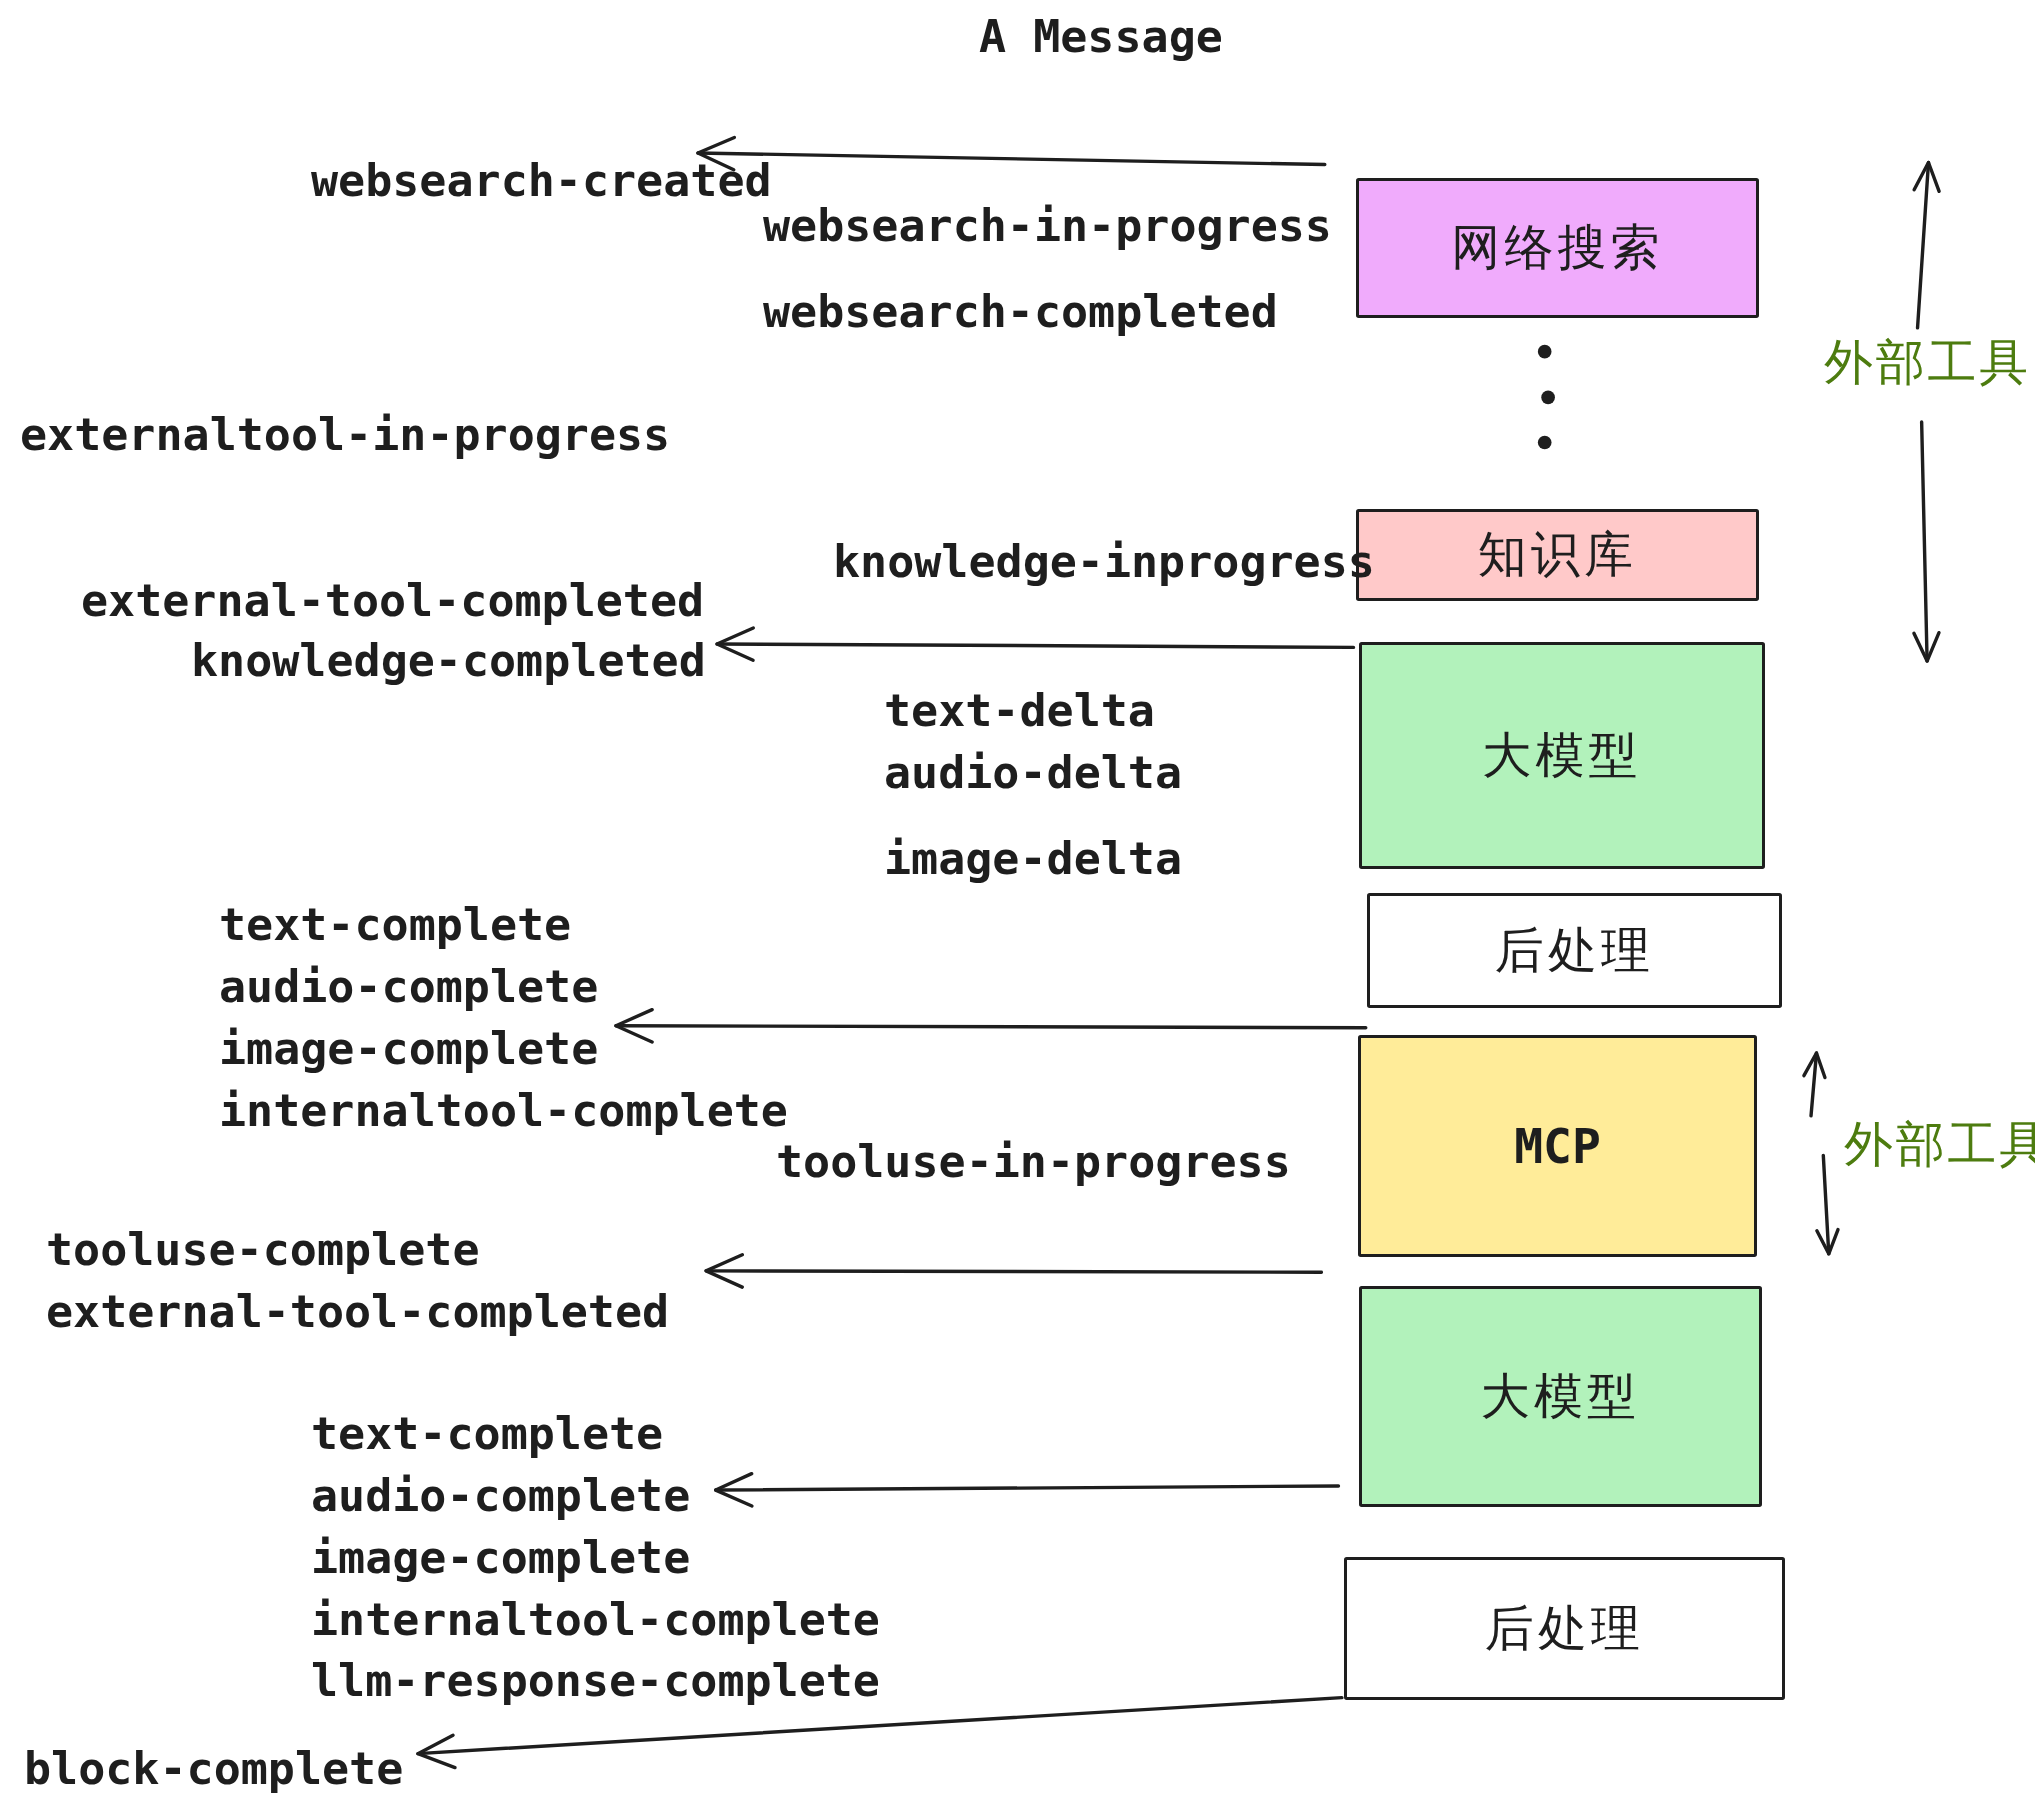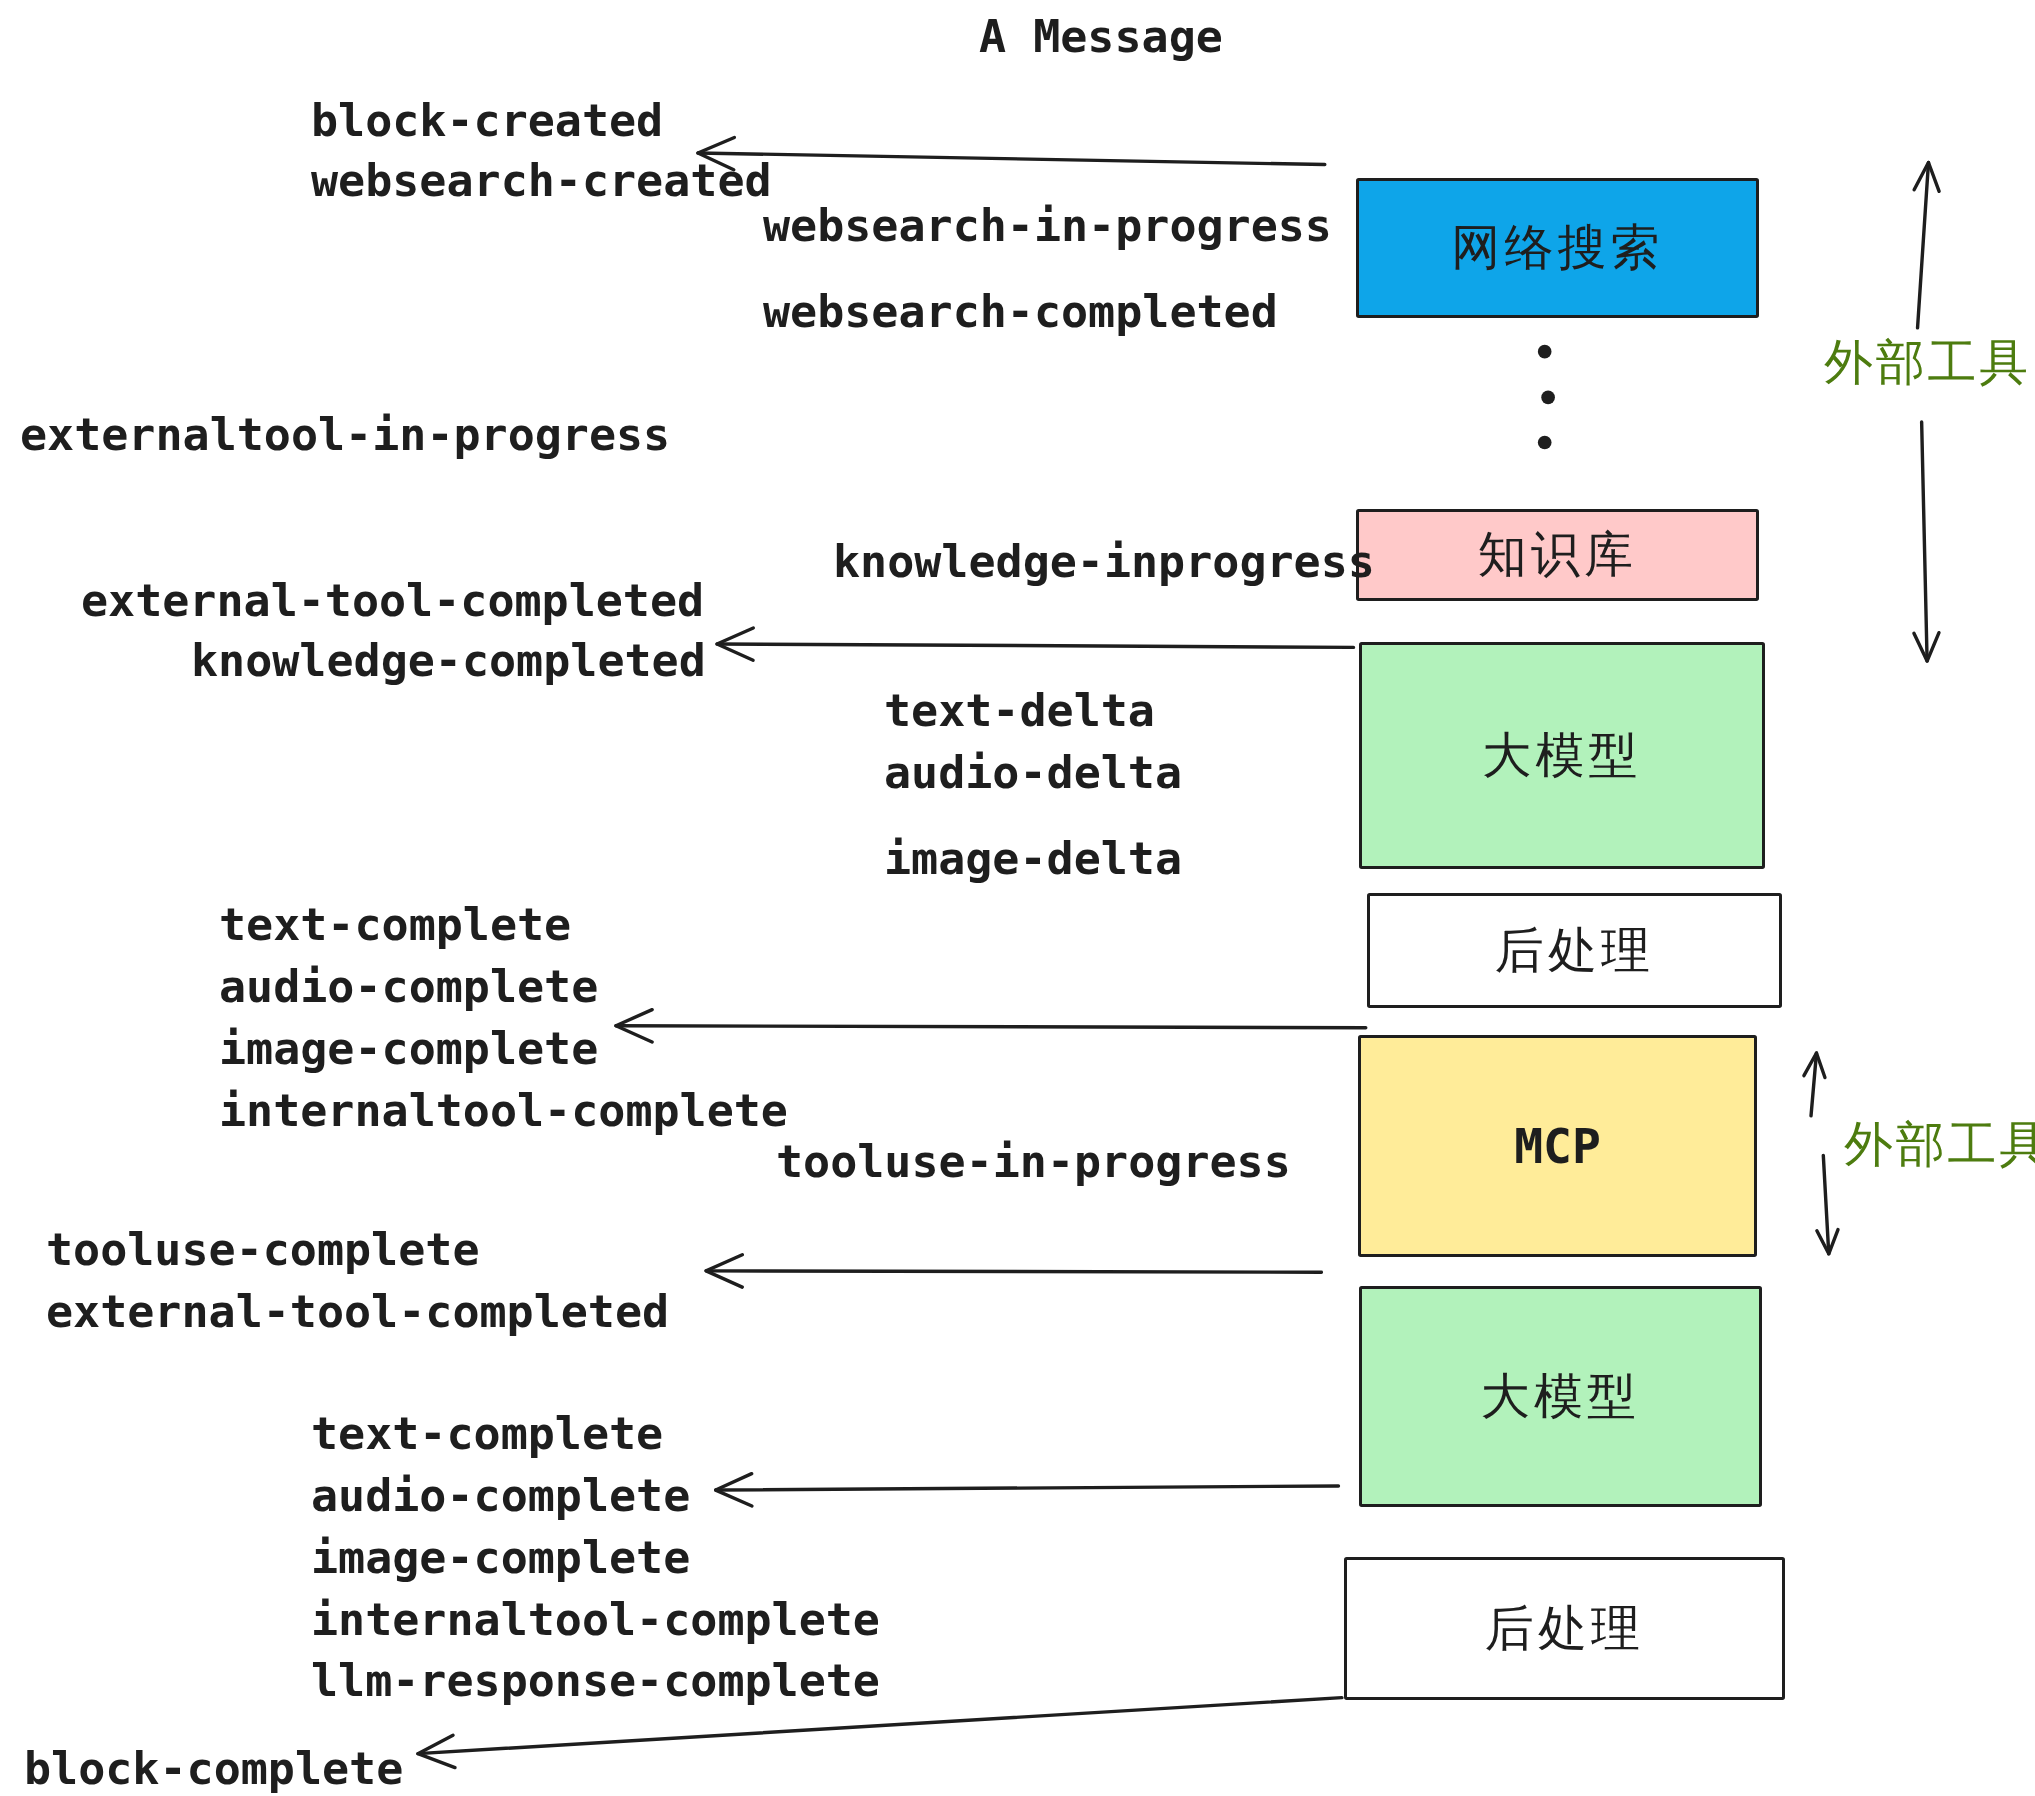--- a/index.html
+++ b/index.html
@@ -93,42 +93,41 @@
       <path d="M 1087.0 1837.5 L 1034 1861 L 1086.9 1884.8" fill="none" stroke="#1e1e1e" stroke-width="5" stroke-linecap="round" stroke-linejoin="round"></path>
       <path d="M 1960 2176 L 1048 2182" fill="none" stroke="#1e1e1e" stroke-width="5" stroke-linecap="round" stroke-linejoin="round"></path>
       <path d="M 1100.8 2158.0 L 1048 2182 L 1101.1 2205.3" fill="none" stroke="#1e1e1e" stroke-width="5" stroke-linecap="round" stroke-linejoin="round"></path>
       <path d="M 1965 2486 L 612 2568" fill="none" stroke="#1e1e1e" stroke-width="5" stroke-linecap="round" stroke-linejoin="round"></path>
       <path d="M 663.4 2541.2 L 612 2568 L 666.3 2588.4" fill="none" stroke="#1e1e1e" stroke-width="5" stroke-linecap="round" stroke-linejoin="round"></path>
       <circle cx="2262" cy="515" r="10" fill="#1e1e1e"></circle>
       <circle cx="2267" cy="582" r="10" fill="#1e1e1e"></circle>
       <circle cx="2262" cy="648" r="10" fill="#1e1e1e"></circle>
     </svg>
   <div id="page-title">A Message</div>
-<div class="box" style="left: 1356px; top: 178px; width: 403px; height: 140px; background: #0ea5e9;">
+<div class="box" style="left: 1356px; top: 178px; width: 403px; height: 140px; background: #f0abfc;">
       <span class="box-label-cjk">网络搜索</span>
     </div>
     <div class="box" style="left: 1356px; top: 509px; width: 403px; height: 92px; background: rgb(255, 201, 201);">
       <span class="box-label-cjk">知识库</span>
     </div>
     <div class="box" style="left: 1359px; top: 642px; width: 406px; height: 227px; background: rgb(178, 242, 187);">
       <span class="box-label-cjk">大模型</span>
     </div>
     <div class="box" style="left: 1367px; top: 893px; width: 415px; height: 115px; background: rgb(255, 255, 255);">
       <span class="box-label-cjk">后处理</span>
     </div>
     <div class="box" style="left: 1358px; top: 1035px; width: 399px; height: 222px; background: rgb(255, 236, 153);">
       <span class="box-label-mono">MCP</span>
     </div>
     <div class="box" style="left: 1359px; top: 1286px; width: 403px; height: 221px; background: rgb(178, 242, 187);">
       <span class="box-label-cjk">大模型</span>
     </div>
     <div class="box" style="left: 1344px; top: 1557px; width: 441px; height: 143px; background: rgb(255, 255, 255);">
       <span class="box-label-cjk">后处理</span>
     </div>
-    <div class="event-label" style="left: 311px; top: 94px;">block-created</div>
     <div class="event-label" style="left: 311px; top: 154px;">websearch-created</div>
     <div class="event-label" style="left: 763px; top: 199px;">websearch-in-progress</div>
     <div class="event-label" style="left: 763px; top: 285px;">websearch-completed</div>
     <div class="event-label" style="left: 20px; top: 408px;">externaltool-in-progress</div>
     <div class="event-label" style="left: 797px; top: 535px; margin-left: 36px;">knowledge-inprogress</div>
     <div class="event-label" style="left: 81px; top: 574px;">external-tool-completed</div>
     <div class="event-label" style="left: 191px; top: 634px;">knowledge-completed</div>
     <div class="event-label" style="left: 884px; top: 684px;">text-delta</div>
     <div class="event-label" style="left: 884px; top: 746px;">audio-delta</div>
     <div class="event-label" style="left: 884px; top: 807px; margin-top: 25px;">image-delta</div>

